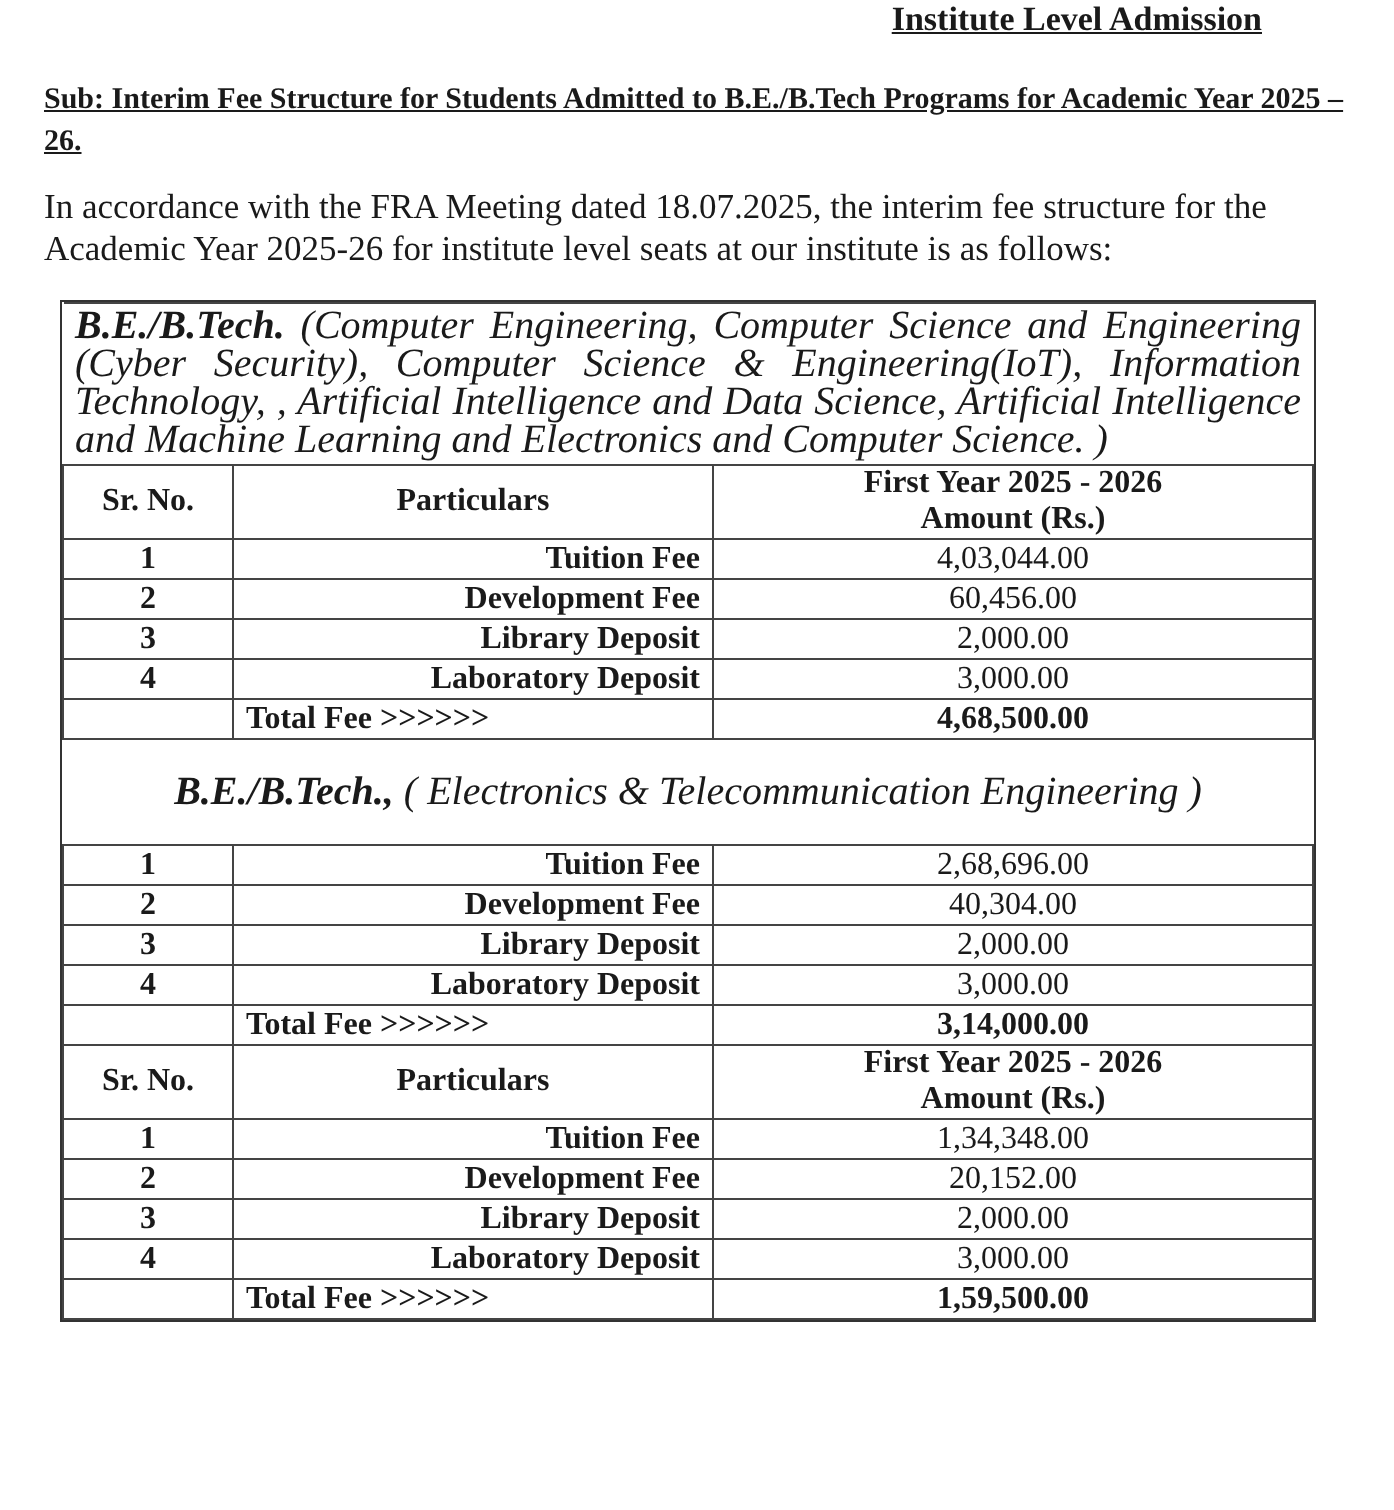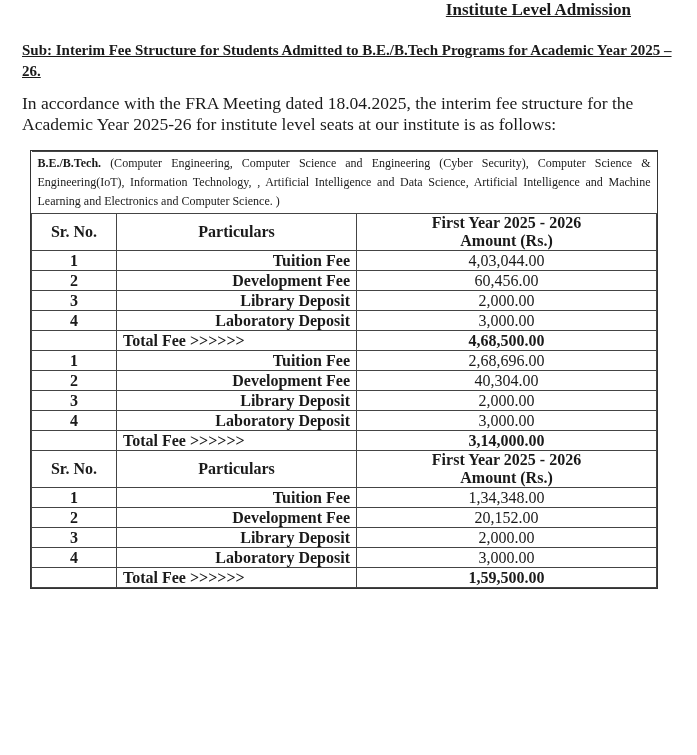--- a/index.html
+++ b/index.html
@@ -24,38 +24,38 @@
   }
   .frame {
     position: absolute; left: 30px; top: 150px; width: 626px;
     border: 1.5px solid #333;
     font-family: "Liberation Serif", serif;
   }
   table { border-collapse: collapse; width: 100%; table-layout: fixed; }
   td, th { border: 1.2px solid #444; padding: 0 6px; font-size: 16px; line-height: 18px; }
   .prog {
     border-left: none; border-right: none;
-    padding: 2px 6px 2px 6px; font-size: 12px; line-height: 19px; text-align: justify;
+    padding: 2px 6px 2px 6px; font-size: 20px; line-height: 19px; text-align: justify; font-style: italic;
   }
   .prog b { font-weight: bold; }
   .prog.center { text-align: center; padding: 17px 6px 16px 6px; }
   .c1 { width: 73px; text-align: center; font-weight: bold; }
   .c2 { width: 227px; text-align: right; font-weight: bold; }
   .c3 { text-align: center; }
   th { font-weight: bold; font-size: 16px; height: 36px; }
   tr.row td { height: 19px; }
   .tot-label { text-align: left; padding-right: 40px; font-weight: bold; }
   .tot-val { font-weight: bold; }
 </style>
 </head>
 <body>
 
 <div class="title">Institute Level Admission</div>
 <div class="subject">Sub: Interim Fee Structure for Students Admitted to B.E./B.Tech Programs for Academic Year 2025 – 26.</div>
-<div class="intro">In accordance with the FRA Meeting dated 18.04.2025, the interim fee structure for the Academic Year 2025-26 for institute level seats at our institute is as follows:</div>
+<div class="intro">In accordance with the FRA Meeting dated 18.07.2025, the interim fee structure for the Academic Year 2025-26 for institute level seats at our institute is as follows:</div>
 
 <div class="frame">
   <table>
     <colgroup>
         <col style="width:85px">
         <col style="width:240px">
         <col>
       </colgroup>
     <tbody id="fee-body">
         <tr>
@@ -86,20 +86,23 @@
         </tr>
         <tr class="row">
           <td class="c1">4</td>
           <td class="c2">Laboratory Deposit</td>
           <td class="c3">3,000.00</td>
         </tr>
         <tr class="row">
           <td class="c1"></td>
           <td class="tot-label">Total Fee &gt;&gt;&gt;&gt;&gt;&gt;</td>
           <td class="c3 tot-val">4,68,500.00</td>
+        </tr>
+        <tr>
+          <td colspan="3" class="prog center"><b>B.E./B.Tech.,</b><span> ( Electronics &amp; Telecommunication Engineering )</span></td>
         </tr>
         <tr class="row">
           <td class="c1">1</td>
           <td class="c2">Tuition Fee</td>
           <td class="c3">2,68,696.00</td>
         </tr>
         <tr class="row">
           <td class="c1">2</td>
           <td class="c2">Development Fee</td>
           <td class="c3">40,304.00</td>

